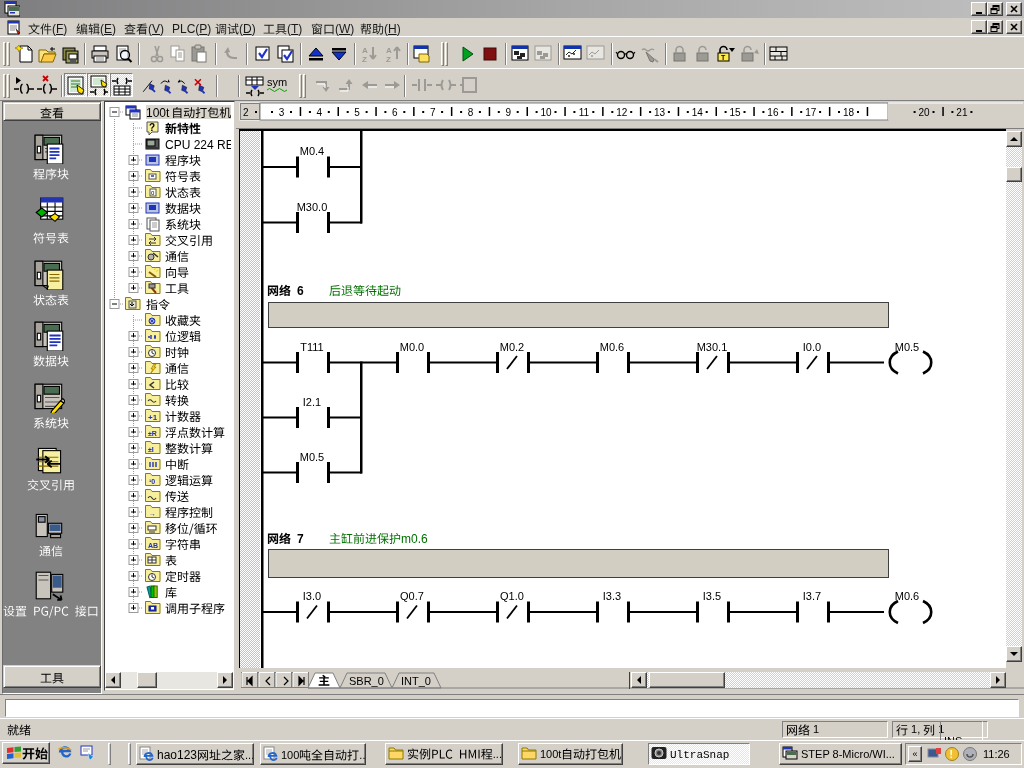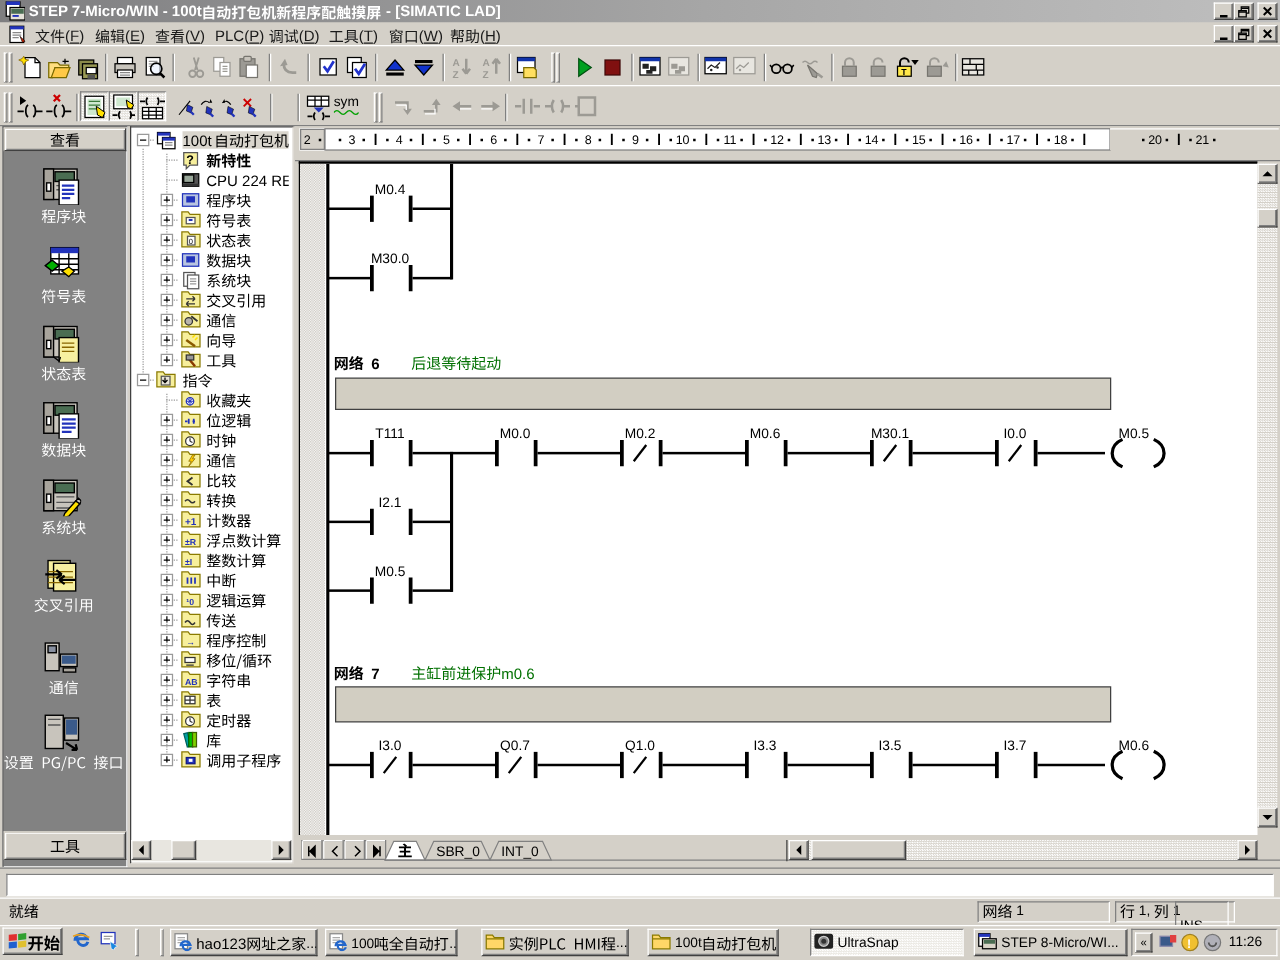--- a/index.html
+++ b/index.html
@@ -148,36 +148,20 @@
   </svg>
 <div class="abs" style="left:0;top:0;width:1024px;height:768px;background:#D4D0C8">
     <div class="abs" style="left:0;top:0;width:1024px;height:18px;background:linear-gradient(90deg,#7e7e80 0%,#a6a6a6 55%,#bfbfbf 100%)"></div>
     <svg class="abs" style="left:4px;top:1px" width="16" height="16" viewBox="0 0 16 16">
 <rect x="1" y="0" width="11" height="12" fill="#fff" stroke="#000" stroke-width="1"></rect>
 <rect x="1" y="0" width="11" height="3" fill="#2233bb"></rect>
 <rect x="4" y="5" width="12" height="10" fill="#e5e2d8" stroke="#000" stroke-width="1"></rect>
 <rect x="5" y="6" width="10" height="4" fill="#4a6d52"></rect>
 <rect x="6" y="11" width="5" height="1.5" fill="#2233bb"></rect>
 </svg>
-    <div class="abs" style="left:23px;top:2px;height:14px;line-height:14px;color:#fff;font-weight:bold;font-size:12px;white-space:nowrap">STEP 7-Micro/WIN - 100t<svg class="k" width="144.0" height="12" viewBox="0 0 12000 1000" style="fill:#fff">
-        <g transform="translate(0,880) scale(1,-1)">
-          <use href="#b81ea" x="0"></use>
-          <use href="#b52a8" x="1000"></use>
-          <use href="#b6253" x="2000"></use>
-          <use href="#b5305" x="3000"></use>
-          <use href="#b673a" x="4000"></use>
-          <use href="#b65b0" x="5000"></use>
-          <use href="#b7a0b" x="6000"></use>
-          <use href="#b5e8f" x="7000"></use>
-          <use href="#b914d" x="8000"></use>
-          <use href="#b89e6" x="9000"></use>
-          <use href="#b6478" x="10000"></use>
-          <use href="#b5c4f" x="11000"></use>
-        </g>
-      </svg> - [SIMATIC LAD]</div>
     <div class="abs raised btn" style="left:971px;top:2px;width:16px;height:14px"><svg width="14" height="12" viewBox="0 0 12 12">
         <rect x="3" y="9" width="6" height="2" fill="#000"></rect>
       </svg></div>
     <div class="abs raised btn" style="left:987px;top:2px;width:16px;height:14px"><svg width="14" height="12" viewBox="0 0 12 12">
         <rect x="4" y="2.5" width="6" height="5" fill="none" stroke="#000"></rect>
         <rect x="4" y="3" width="6" height="1.2" fill="#000"></rect>
         <rect x="2" y="5.5" width="6" height="5" fill="#d4d0c8" stroke="#000"></rect>
         <rect x="2" y="6" width="6" height="1.2" fill="#000"></rect>
       </svg></div>
     <div class="abs raised btn" style="left:1006px;top:2px;width:16px;height:14px"><svg width="14" height="12" viewBox="0 0 12 12">
@@ -1392,21 +1376,21 @@
           <path d="M1 5h14" stroke="#8a7a00"></path>
         </svg></span><span style="font-size:11px;vertical-align:middle">100t</span><svg class="k" width="60.0" height="12" viewBox="0 0 5000 1000">
         <g transform="translate(0,880) scale(1,-1)">
           <use href="#r81ea" x="0"></use>
           <use href="#r52a8" x="1000"></use>
           <use href="#r6253" x="2000"></use>
           <use href="#r5305" x="3000"></use>
           <use href="#r673a" x="4000"></use>
         </g>
       </svg><span style="font-size:11px;vertical-align:middle">...</span></div>
-    <div class="abs sunken btn" style="left:648px;top:743px;width:123px;height:22px;padding:2px 2px;white-space:nowrap;overflow:hidden;background-image:conic-gradient(#fff 25%,#e8e6e0 0 50%,#fff 0 75%,#e8e6e0 0);background-size:2px 2px;"><span style="display:inline-block;vertical-align:middle;margin-right:3px"><svg width="16" height="14" viewBox="0 0 16 14">
+    <div class="abs sunken btn" style="left:648px;top:743px;width:102px;height:22px;padding:2px 2px;white-space:nowrap;overflow:hidden;background-image:conic-gradient(#fff 25%,#e8e6e0 0 50%,#fff 0 75%,#e8e6e0 0);background-size:2px 2px;font-family:Liberation Mono, monospace;"><span style="display:inline-block;vertical-align:middle;margin-right:3px"><svg width="16" height="14" viewBox="0 0 16 14">
           <rect x="0.5" y="1" width="15" height="12" rx="2" fill="#222"></rect>
           <circle cx="8" cy="7" r="4" fill="#888" stroke="#ccc"></circle>
           <circle cx="8" cy="7" r="2" fill="#333"></circle>
         </svg></span><span style="font-size:11px;vertical-align:middle">UltraSnap</span></div>
     <div class="abs raised btn" style="left:779px;top:743px;width:123px;height:22px;padding:2px 2px;white-space:nowrap;overflow:hidden;"><span style="display:inline-block;vertical-align:middle;margin-right:3px"><svg width="16" height="14" viewBox="0 0 16 14">
           <rect x="1" y="1" width="9" height="10" fill="#fff" stroke="#000"></rect>
           <rect x="1" y="1" width="9" height="2.5" fill="#2233bb"></rect>
           <rect x="4" y="5" width="11" height="8" fill="#d8d4c8" stroke="#000"></rect>
           <rect x="5" y="6" width="9" height="3" fill="#4a6d52"></rect>
         </svg></span><span style="font-size:11px;vertical-align:middle">STEP 8-Micro/WI...</span></div>

